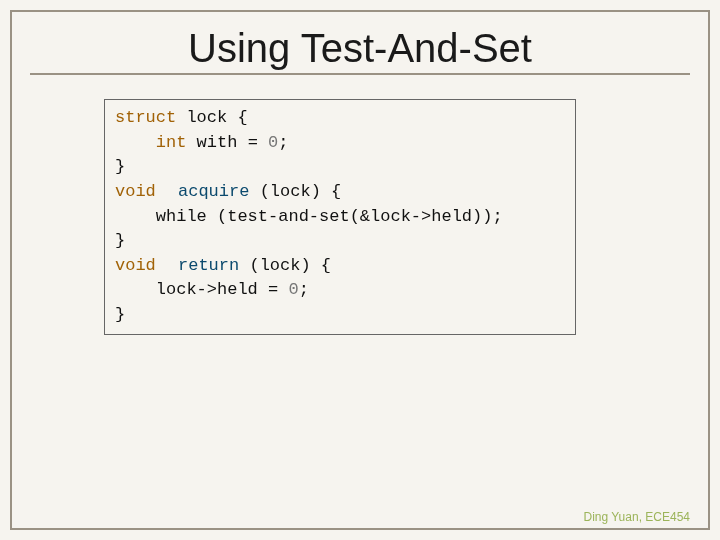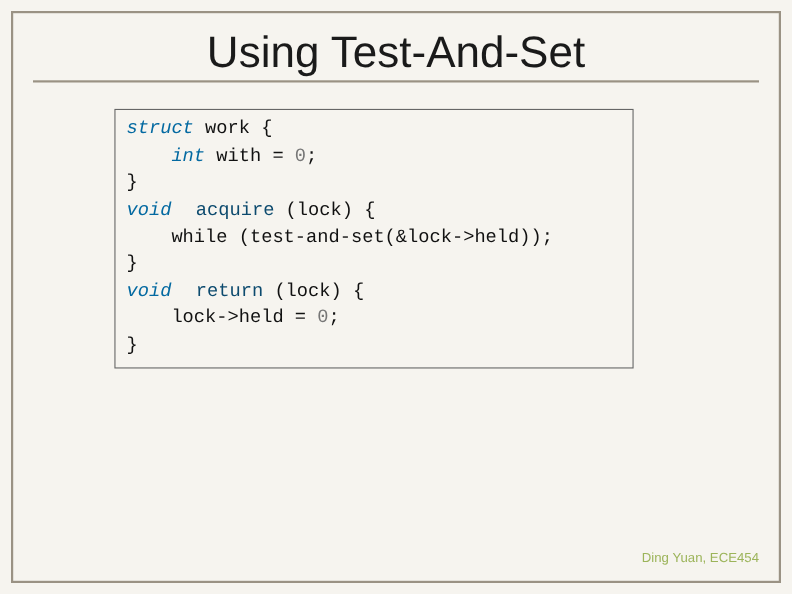--- a/index.html
+++ b/index.html
@@ -72,55 +72,55 @@
     border: 1px solid #666;
     margin: 6px 0 10px 60px;
     padding: 6px 10px 6px 10px;
     background: #f6f4ef;
     font-family: "Consolas", "Courier New", monospace;
     font-size: 17px;
     line-height: 1.45;
     color: #111;
     white-space: pre;
   }
-  .code-box .kw     { color: #0369a1; font-style: italic; }
+  .code-box .kw     { color: #a16207; }
   .code-box .num    { color: #777; }
   .kw-brown { color: #0c4a6e; margin-left: 12px; }
   .slide-number {
     position: absolute;
     bottom: 18px;
     left: 0;
     width: 100%;
     text-align: center;
     color: #9cb45a;
     font-size: 15px;
   }
   .attribution {
     position: absolute;
-    bottom: 26px;
+    bottom: 16px;
     right: 30px;
     color: #9cb45a;
     font-size: 12px;
   }
 </style>
 </head>
 <body>
 
 <div class="slide">
 
   <div class="inner-frame"></div>
 
   <div class="title">Using Test-And-Set</div>
   <div class="title-underline"></div>
 
   <div class="content">
     <ul class="bullets">
 
 
-      <div class="code-box"><span class="kw">struct</span><span> work {</span>
+      <div class="code-box"><span class="kw">struct</span><span> lock {</span>
 <span class="kw">    int</span><span> with = </span><span class="num">0</span><span>;</span>
 <span>}</span>
 <span class="kw">void</span><span class="kw-brown"> acquire </span><span>(lock) {</span>
 <span>    while (test-and-set(&amp;lock-&gt;held));</span>
 <span>}</span>
 <span class="kw">void</span><span class="kw-brown"> return </span><span>(lock) {</span>
 <span>    lock-&gt;held = </span><span class="num">0</span><span>;</span>
 <span>}</span></div>
 
 

